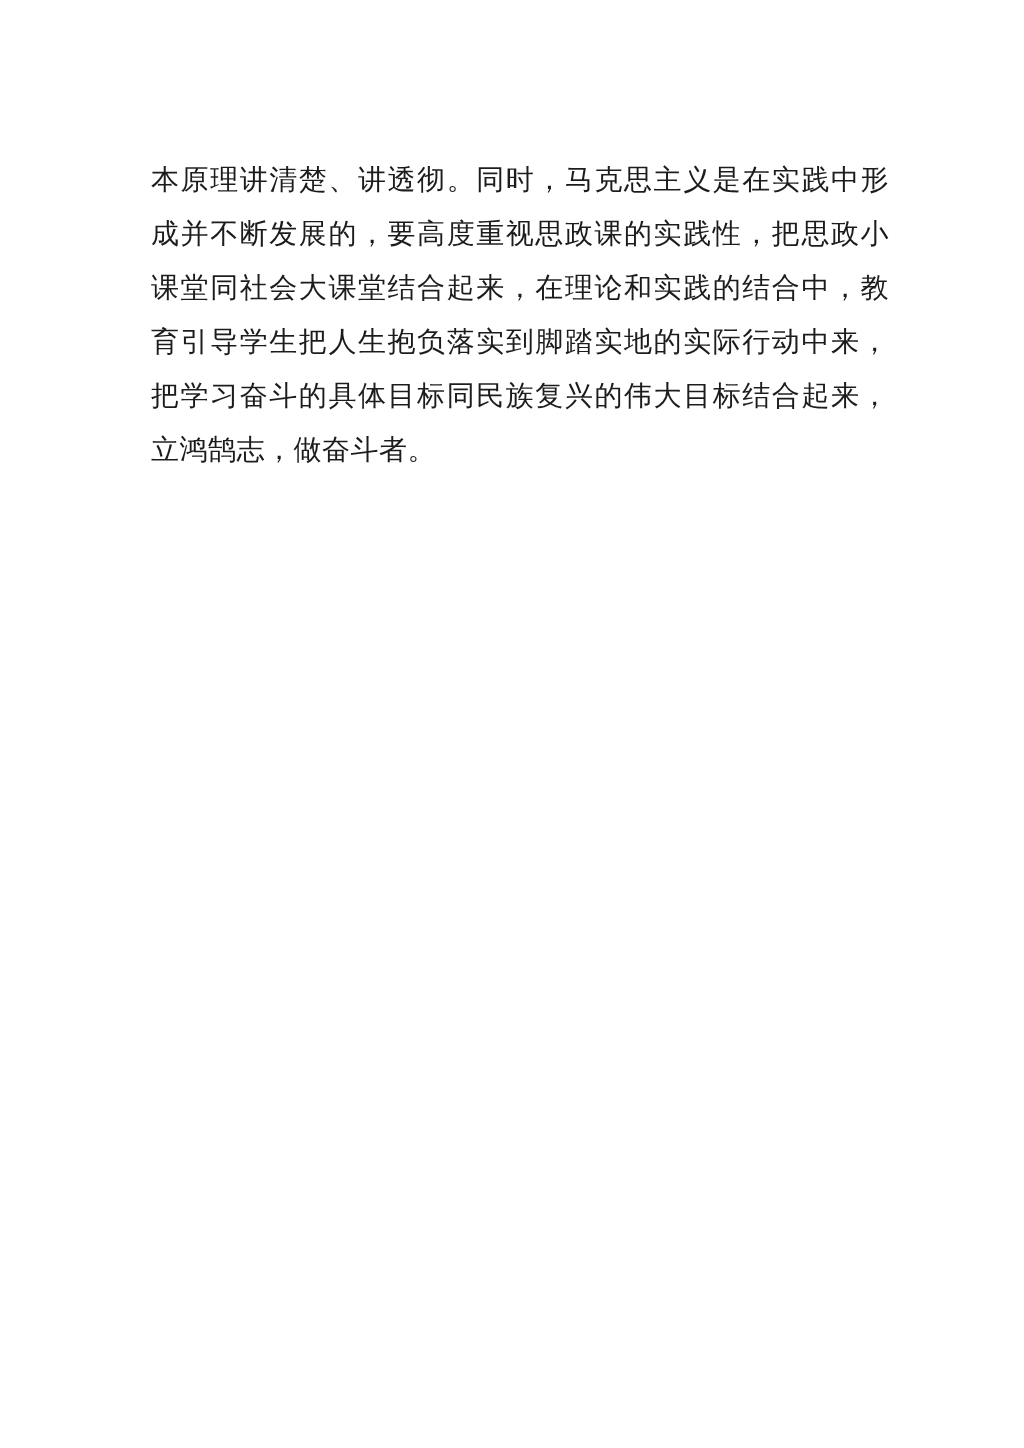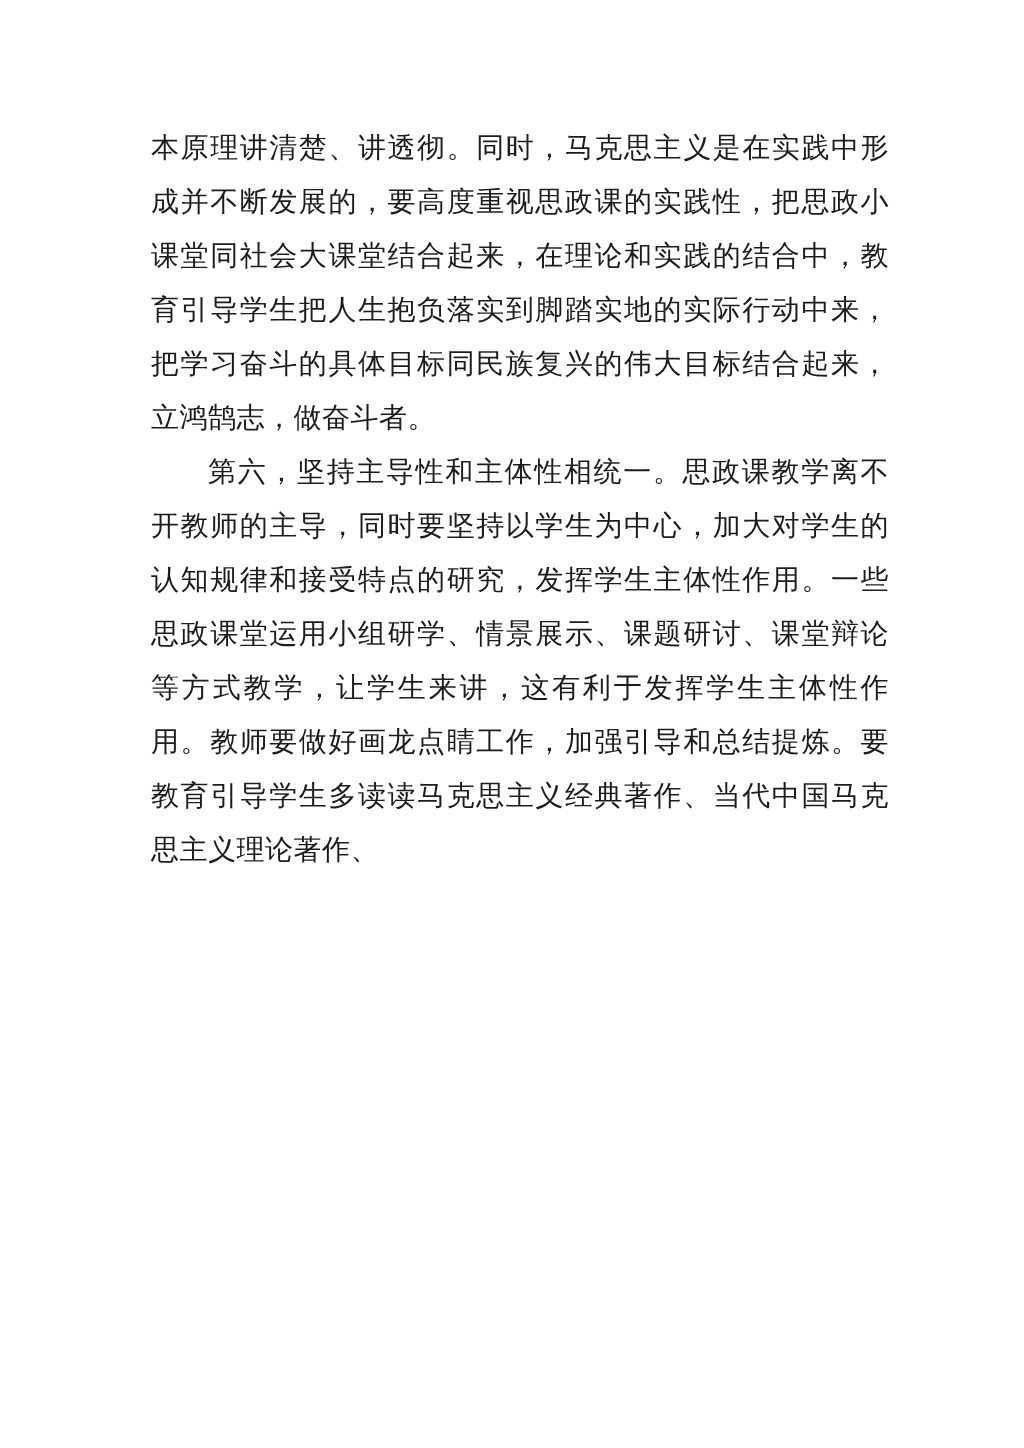--- a/index.html
+++ b/index.html
@@ -9,20 +9,21 @@
     background: #ffffff;
   }
   .page {
     position: relative;
     width: 1024px;
     height: 1248px;
     background: #ffffff;
     overflow: hidden;
     font-family: "Liberation Serif", "DejaVu Serif", serif;
     color: #1c1c1c;
+    margin-top: 32px;
   }
   .content {
     position: absolute;
     left: 151px;
     top: 121px;
     width: 738px;
   }
   .para {
     margin: 0;
     padding: 0;
@@ -50,18 +51,17 @@
     color: #2a2a2a;
     letter-spacing: 2px;
   }
 </style>
 </head>
 <body>
 
 <div class="page">
   <div class="content">
     <p class="para">本原理讲清楚、讲透彻。同时，马克思主义是在实践中形成并不断发展的，要高度重视思政课的实践性，把思政小课堂同社会大课堂结合起来，在理论和实践的结合中，教育引导学生把人生抱负落实到脚踏实地的实际行动中来，把学习奋斗的具体目标同民族复兴的伟大目标结合起来，立鸿鹄志，做奋斗者。</p>
-    <p class="para indent">第六，坚持主导性和主体性相统一。思政课教学离不开教师的主导，同时要坚持以学生为中心，加大对学生的认知规律和接受特点的研究，发挥学生主体性作用。一些思政课堂运用小组研学、情景展示、课题研讨、课堂辩论等方式教学，让学生来讲，这有利于发挥学生主体性作用。教师要做好画龙点睛工作，加强引导和总结提炼。要教育引导学生多读读马克思主义经典著作、当代中国马克思主义理论著作、</p>
   </div>
   <div class="footer">
     <span class="page-number">— 14 —</span>
   </div>
 </div>
 
 </body></html>

